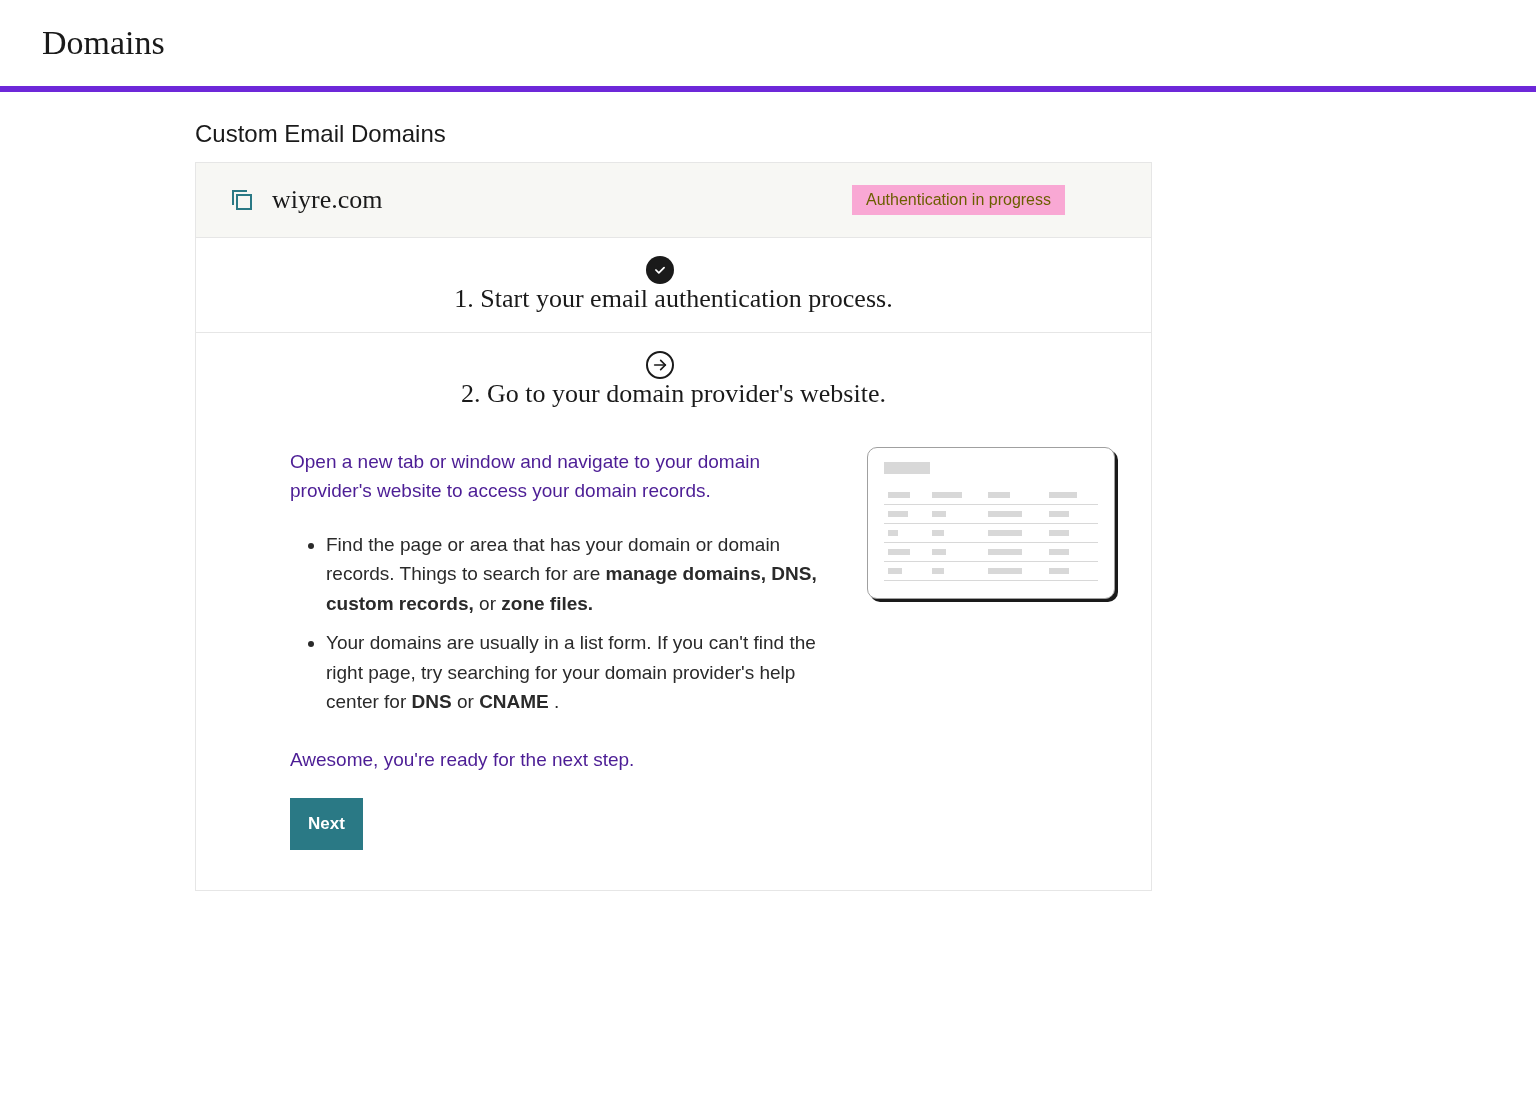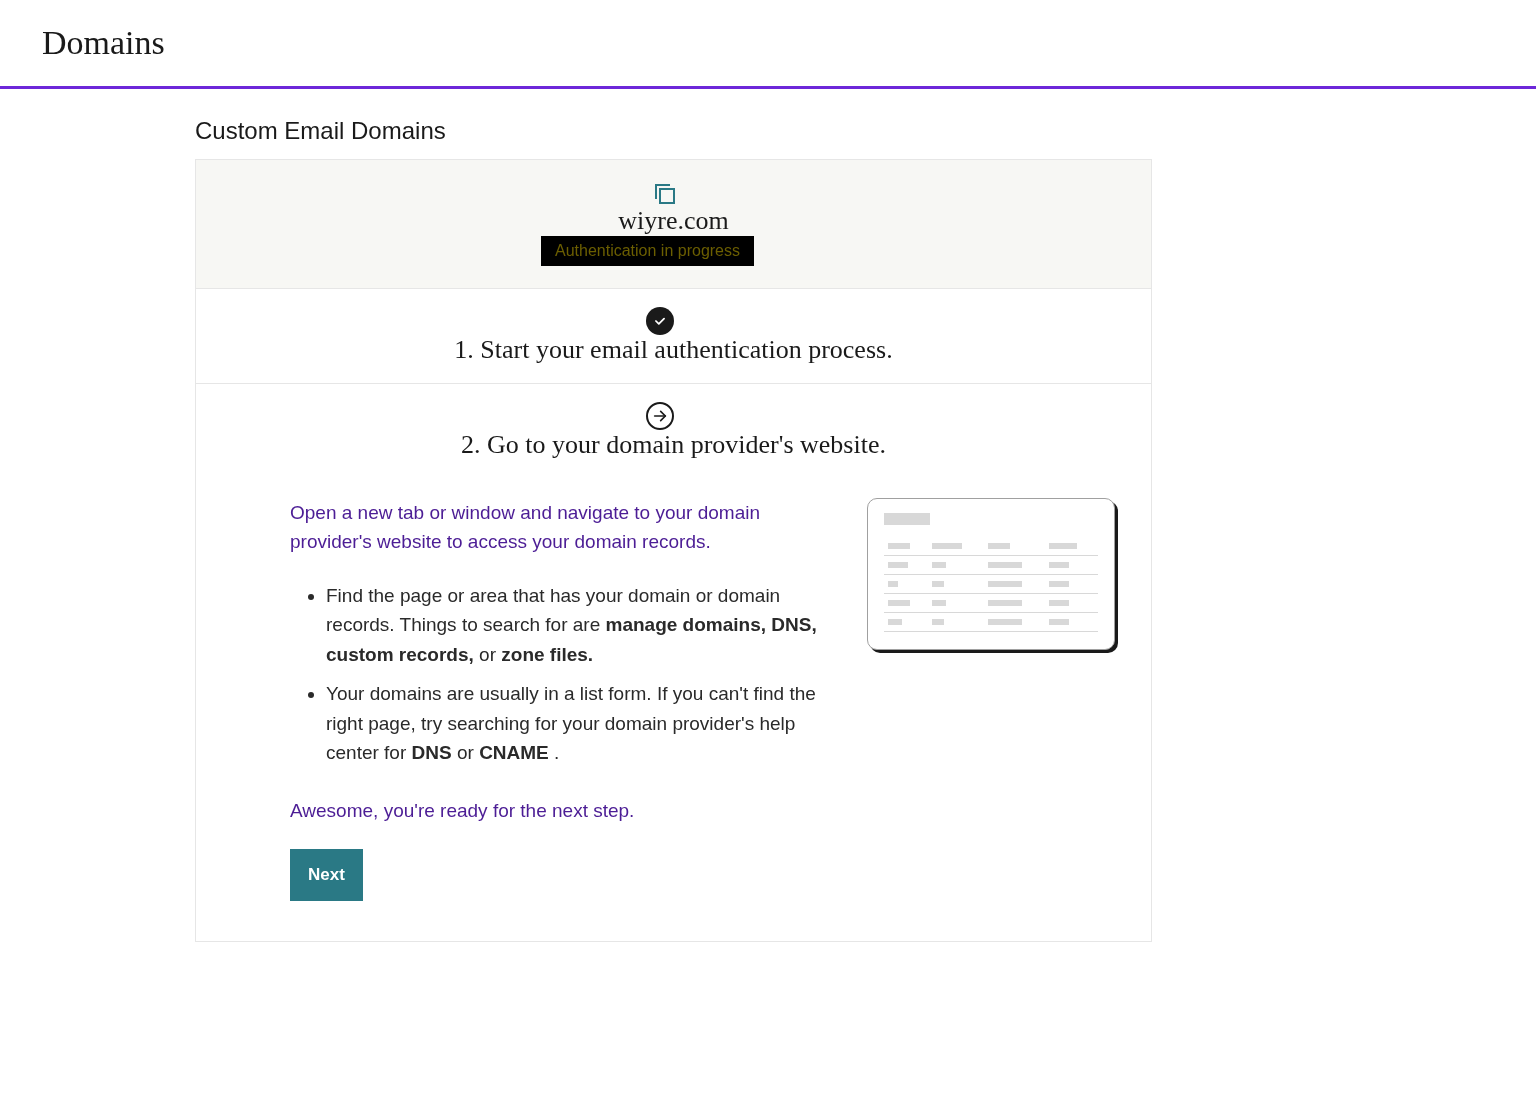--- a/index.html
+++ b/index.html
@@ -7,21 +7,21 @@
     font-family: -apple-system, BlinkMacSystemFont, "Segoe UI", Helvetica, Arial, sans-serif;
     color: #1a1a1a;
     background: #fff;
     width: 1536px;
   }
   .page-title {
     font-family: Georgia, "Times New Roman", serif;
     font-size: 34px;
     font-weight: 400;
     padding: 24px 0 24px 42px;
-    border-bottom: 3px solid #6d28d9;
+    border-bottom: 6px solid #6d28d9;
   }
   .content {
     padding: 28px 0 0 195px;
     width: 1152px;
   }
   .section-heading {
     font-size: 24px;
     font-weight: 400;
     color: #1a1a1a;
     margin-bottom: 14px;
@@ -29,37 +29,36 @@
   .card {
     border: 1px solid #e6e6e6;
     background: #fff;
   }
   .domain-header {
     display: flex;
     align-items: center;
     padding: 22px 34px;
     background: #f7f7f4;
     border-bottom: 1px solid #e6e6e6;
-    flex-direction: column;
   }
   .domain-icon {
     width: 24px; height: 24px;
     color: #2a7985;
     margin-right: 18px;
     flex-shrink: 0;
   }
   .domain-name {
     font-family: Georgia, "Times New Roman", serif;
     font-size: 26px;
     font-weight: 400;
     flex-shrink: 0;
   }
   .spacer { flex: 1; }
   .status-badge {
-    background: #000000;
+    background: #f9a8d4;
     color: #6b5e00;
     font-size: 16px;
     padding: 6px 14px;
     margin-right: 52px;
   }
   .btn-group {
     display: flex;
   }
   .btn-outline {
     border: 1px solid #2a7985;

